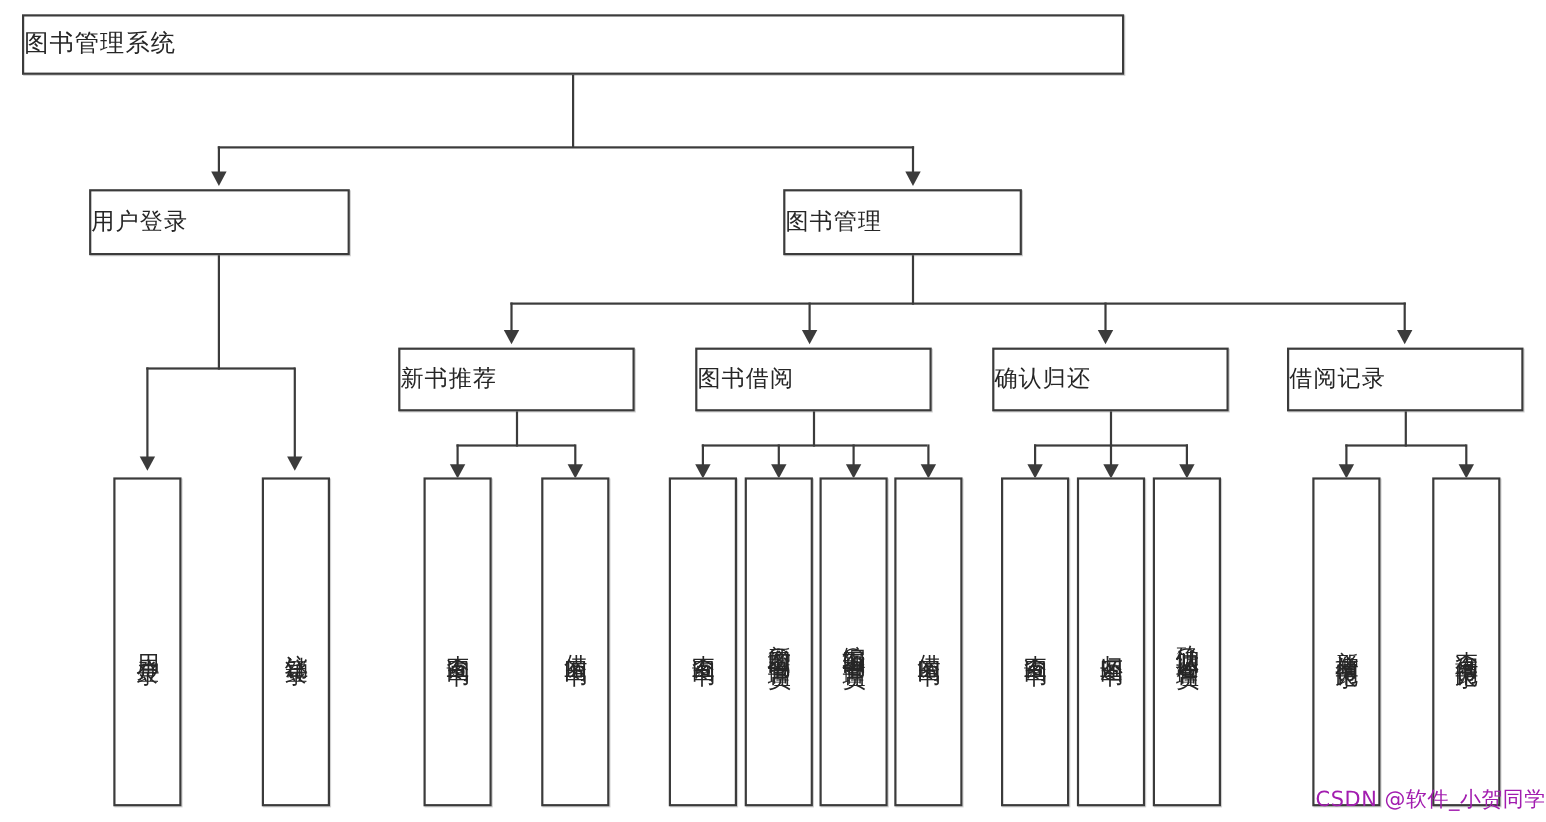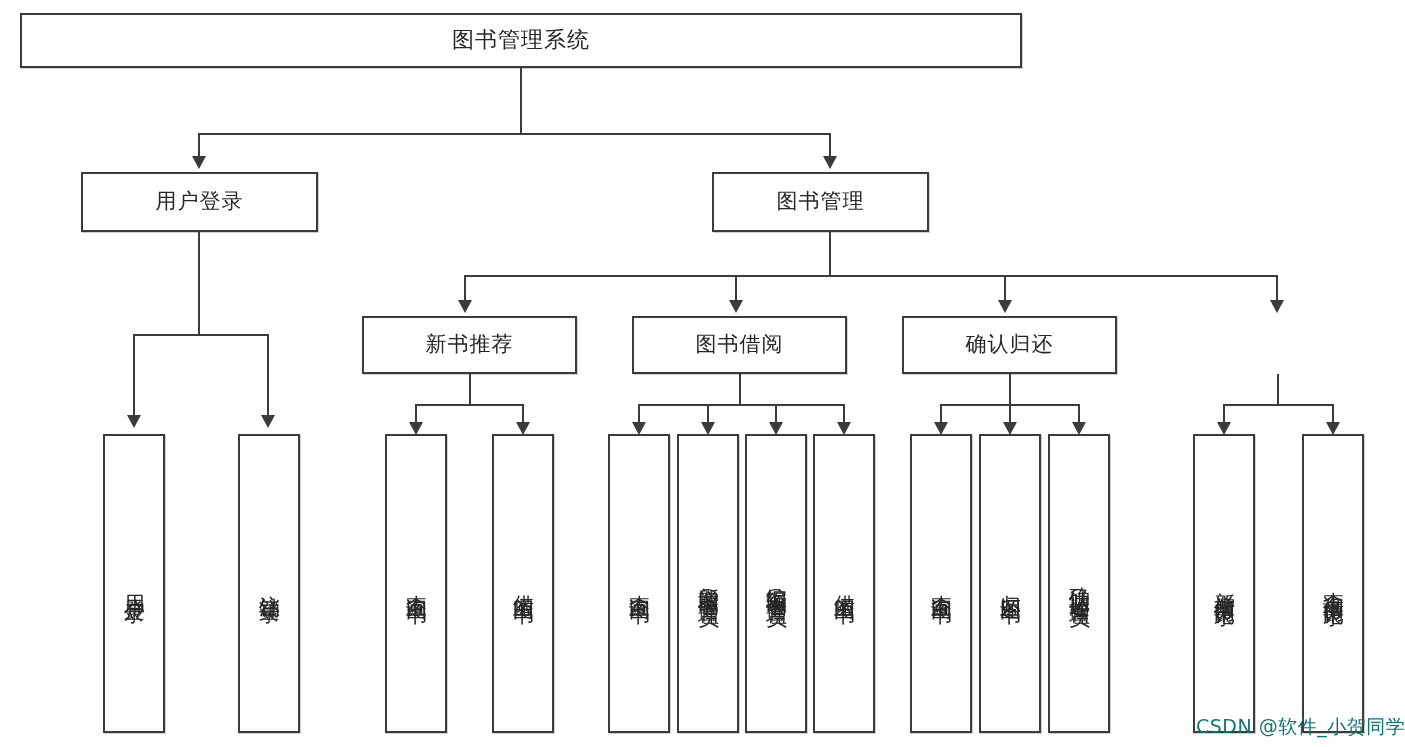--- a/index.html
+++ b/index.html
@@ -20,21 +20,21 @@
   }
   
   .node {
     position: absolute;
     box-sizing: border-box;
     background: #ffffff;
     border: 2px solid #3b3b3b;
     box-shadow: 1px 1px 0 rgba(0,0,0,0.18);
     display: flex;
     align-items: center;
-    justify-content: center;
+    justify-content: flex-start;
     color: #262626;
   }
   .node .label {
     font-size: 21px;
     line-height: 1.1;
     letter-spacing: 1px;
     white-space: nowrap;
   }
   .node.root .label  { font-size: 22px; }
   .node.level1 .label { font-size: 21px; }
@@ -69,21 +69,21 @@
     height: 0;
     border-left: 7px solid transparent;
     border-right: 7px solid transparent;
     border-top: 13px solid #3b3b3b;
   }
 
   
   #watermark {
     position: absolute;
     font-size: 19px;
-    color: #0f766e;
+    color: #a21caf;
     white-space: nowrap;
     letter-spacing: 0.5px;
     pointer-events: none;
   }
 </style>
 </head>
 <body>
 
 <div id="canvas">
 
@@ -126,20 +126,23 @@
 
   <div class="node level2" style="left:362px; top:316px; width:215px; height:58px;">
     <span class="label">新书推荐</span>
   </div>
   <div class="node level2" style="left:632px; top:316px; width:215px; height:58px;">
     <span class="label">图书借阅</span>
   </div>
   <div class="node level2" style="left:902px; top:316px; width:215px; height:58px;">
     <span class="label">确认归还</span>
   </div>
+  <div class="node level2" style="left:1170px; top:316px; width:215px; height:58px;">
+    <span class="label">借阅记录</span>
+  </div>
 
   <div class="vline" style="left:469px; top:374px; width:2px; height:32px;"></div>
   <div class="hline" style="left:415px; top:404px; width:108px; height:2px;"></div>
   <div class="vline" style="left:415px; top:404px; width:2px; height:22px;"></div>
   <div class="arrow" style="left:409px; top:422px;"></div>
   <div class="vline" style="left:522px; top:404px; width:2px; height:22px;"></div>
   <div class="arrow" style="left:516px; top:422px;"></div>
 
   <div class="vline" style="left:739px; top:374px; width:2px; height:32px;"></div>
   <div class="hline" style="left:638px; top:404px; width:205px; height:2px;"></div>

